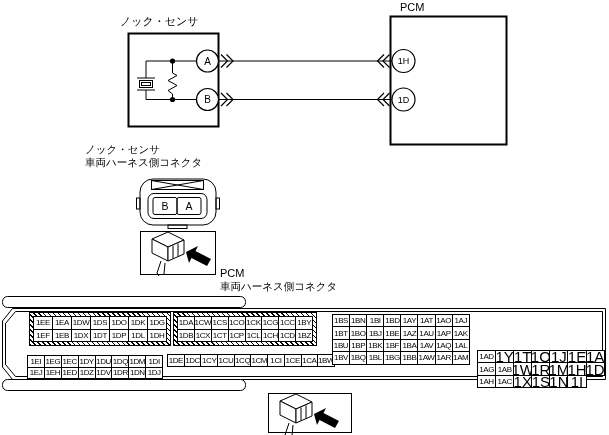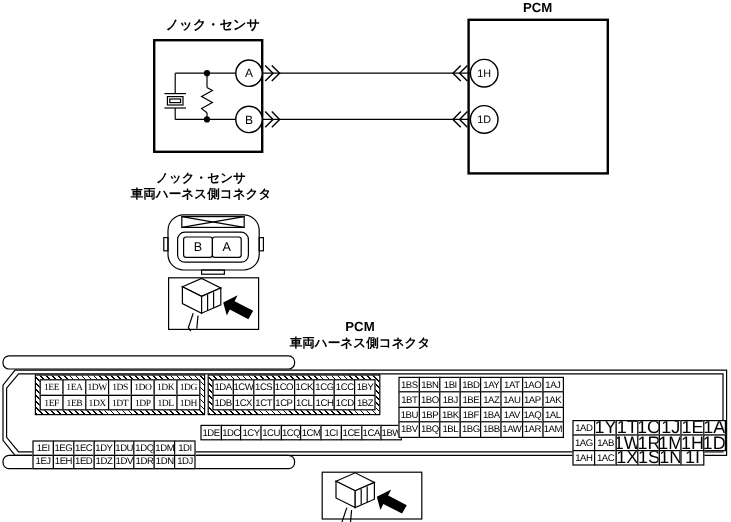--- a/index.html
+++ b/index.html
@@ -4,21 +4,21 @@
 <style>
   html,body{margin:0;padding:0;}
   body{
     width:609px;height:435px;position:relative;overflow:hidden;
     background:#ffffff;
     font-family:"Liberation Sans","DejaVu Sans",sans-serif;
     color:#000;
   }
   svg{position:absolute;left:0;top:0;z-index:1;}
   svg text{font-family:"Liberation Sans","DejaVu Sans",sans-serif;fill:#000;}
-  .lbl{position:absolute;z-index:2;text-align:center;line-height:13px;font-weight:bold;}
+  .lbl{position:absolute;z-index:2;line-height:13px;}
   .lbl-top{font-size:11px;}
   .lbl-sub{font-size:10.5px;}
   
   .pin-block{position:absolute;z-index:2;}
   .hatch{
     border:1px solid #000;
     padding:3px;
     background:repeating-linear-gradient(45deg,#000 0,#000 1px,#fff 1px,#fff 3.5px);
   }
   .pin-row{display:flex;}
@@ -140,21 +140,21 @@
 <div class="lbl" style="left:85px;top:143px;width:165px;">
   <div class="lbl-sub">ノック・センサ</div>
   <div class="lbl-sub">車両ハーネス側コネクタ</div>
 </div>
 
 <div class="lbl" style="left:220px;top:267px;width:160px;">
   <div class="lbl-top">PCM</div>
   <div class="lbl-sub">車両ハーネス側コネクタ</div>
 </div>
 
-<div class="pin-block hatch" style="left:29px;top:312px;font-family:Liberation Serif, serif;">
+<div class="pin-block hatch" style="left:29px;top:312px;">
   <div style="--cw:20px;--ch:13.5px;">
       <div class="pin-row">
         <div class="pin-cell">1EE</div>
         <div class="pin-cell">1EA</div>
         <div class="pin-cell">1DW</div>
         <div class="pin-cell">1DS</div>
         <div class="pin-cell">1DO</div>
         <div class="pin-cell">1DK</div>
         <div class="pin-cell">1DG</div>
       </div>
@@ -188,21 +188,21 @@
         <div class="pin-cell">1CT</div>
         <div class="pin-cell">1CP</div>
         <div class="pin-cell">1CL</div>
         <div class="pin-cell">1CH</div>
         <div class="pin-cell">1CD</div>
         <div class="pin-cell">1BZ</div>
       </div>
     </div>
 </div>
 
-<div class="pin-block" style="left:27px;top:355px;margin-top:12px;">
+<div class="pin-block" style="left:27px;top:355px;">
   <div style="--cw:17.9px;--ch:12.5px;">
       <div class="pin-row">
         <div class="pin-cell">1EI</div>
         <div class="pin-cell">1EG</div>
         <div class="pin-cell">1EC</div>
         <div class="pin-cell">1DY</div>
         <div class="pin-cell">1DU</div>
         <div class="pin-cell">1DQ</div>
         <div class="pin-cell">1DM</div>
         <div class="pin-cell">1DI</div>

